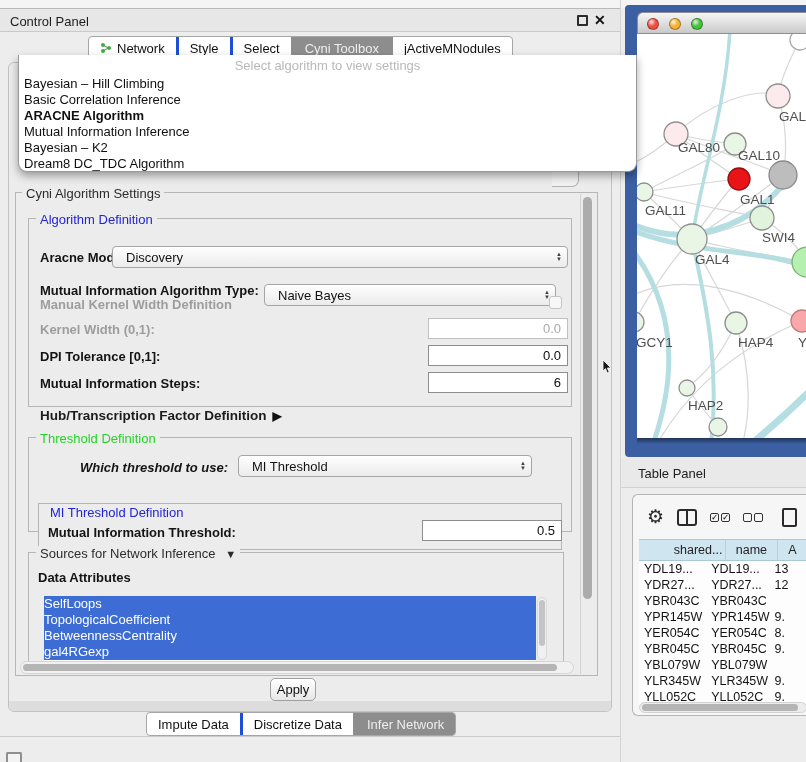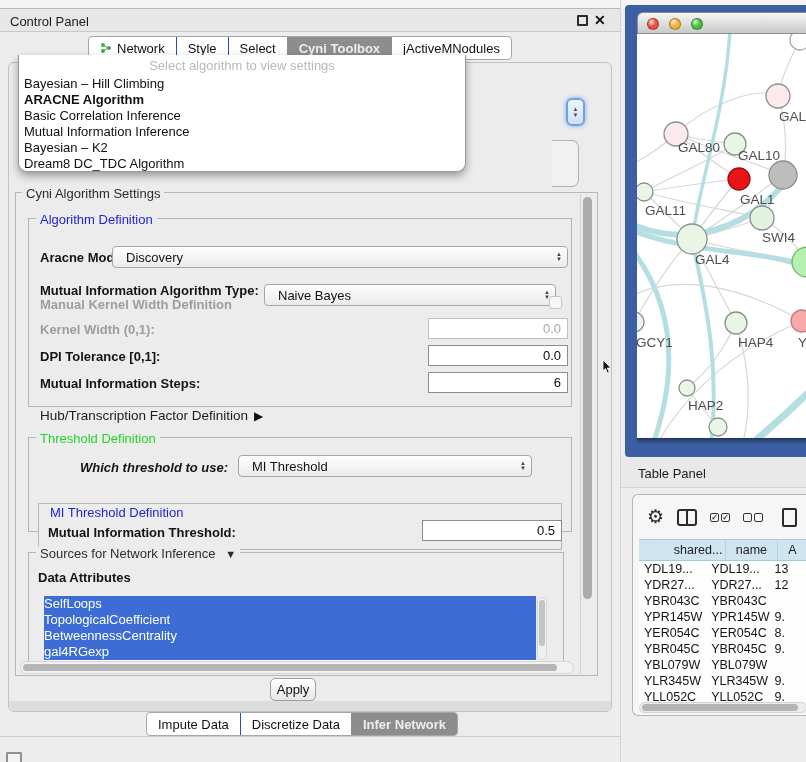--- a/index.html
+++ b/index.html
@@ -15,50 +15,50 @@
   .v-div     { left:620px; top:0; width:1px; height:762px; background:#d4d4d4; }
 
   
   .cp-header { left:0; top:9px; width:620px; height:23px; background:#e7e7e7; border-bottom:1px solid #c9c9c9; }
   .cp-title  { left:10px; top:14px; font-size:13px; color:#1c1c1c; }
   .float-btn { left:577px; top:15px; width:11px; height:11px; border:2px solid #2b2b2b; border-radius:1px; background:transparent; }
   .close-btn { left:594px; top:12px; font-size:14px; font-weight:bold; color:#111; }
 
   
   .tabbar { display:flex; align-items:stretch; height:24px; background:#fff; border:1px solid #a6a6a6; border-radius:4px; overflow:hidden; }
-  .tab { display:flex; align-items:center; gap:5px; padding:0 11px; font-size:13px; color:#111; border-left:1px solid #1d4ed8; white-space:nowrap; }
+  .tab { display:flex; align-items:center; gap:5px; padding:0 11px; font-size:13px; color:#111; border-left:3px solid #1d4ed8; white-space:nowrap; }
   .tab:first-child { border-left:none; }
-  .tab.sel { background:#8d8d8d; color:#eeeeee; border-left-color:#8d8d8d;font-weight:bold; }
+  .tab.sel { background:#8d8d8d; color:#eeeeee; border-left-color:#8d8d8d; }
   .tab.sel + .tab { border-left-color:#8d8d8d; }
 
   
   .outer-panel { left:8px; top:62px; width:604px; height:650px; border:1px solid #c2c2c2; border-radius:6px; background:#ececec; }
   .outer-bottom-strip { left:9px; top:701px; width:602px; height:10px; background:#dddddd; border-radius:0 0 6px 6px; }
 
   
   .combo-sliver { left:552px; top:140px; width:27px; height:47px; border:1px solid #b3b3b3; border-left:none; border-radius:0 7px 7px 0; background:#f1f1f1; z-index:4; }
   .focus-stepper { left:566px; top:98px; width:19px; height:28px; border:2px solid #6fa3e0; border-radius:6px; background:linear-gradient(#eef5fd,#cfe0f3); box-shadow:0 0 5px #7aabe4; z-index:5;
                    display:flex; flex-direction:column; align-items:center; justify-content:center; font-size:6px; color:#4a4a4a; line-height:6px;}
 
   
-  .dropdown { left:18px; top:55px; width:448px; height:117px; background:#ffffff; border:1px solid #999; border-top:none; border-radius:0 0 9px 9px; box-shadow:0 4px 9px rgba(0,0,0,.35); z-index:30; padding-top:3px; }
+  .dropdown { left:18px; top:55px; width:619px; height:117px; background:#ffffff; border:1px solid #999; border-top:none; border-radius:0 0 9px 9px; box-shadow:0 4px 9px rgba(0,0,0,.35); z-index:30; padding-top:3px; }
   .dd-placeholder { text-align:center; color:#b9b9b9; font-size:13px; height:18px; line-height:16px; }
   .algo-item { font-size:13px; color:#101010; padding:0 5px; height:16px; line-height:16px; white-space:nowrap; }
   .algo-item.bold { font-weight:bold; }
 
   
   .group { position:absolute; border:1px solid #b6b6b6; }
   .gtitle { position:absolute; background:#ececec; padding:0 4px; font-size:13px; white-space:nowrap; }
   .blue  { color:#2323d6; }
   .green { color:#27d32a; }
   .dark  { color:#2c2c2c; }
 
   .lbl  { position:absolute; font-size:13px; font-weight:bold; color:#141414; white-space:nowrap; }
   .lbl.dis { color:#9d9d9d; }
-  .plain { font-weight:normal; color:#1c1c1c; }
+  .plain { font-weight:bold; color:#1c1c1c; }
 
   .combo { position:absolute; height:22px; border:1px solid #a5a5a5; border-radius:4px; background:linear-gradient(#fefefe,#ebebeb); box-shadow:inset 0 1px 0 #fff;
            display:flex; align-items:center; font-size:13px; color:#111; padding-left:13px; }
   .combo .arrows { position:absolute; right:5px; top:0; bottom:0; display:flex; flex-direction:column; align-items:center; justify-content:center; font-size:6px; line-height:5px; color:#3f3f3f; }
 
   .field { position:absolute; height:21px; background:#fff; border:1px solid #8d8d8d; font-size:13px; color:#0c0c0c;
            display:flex; align-items:center; justify-content:flex-end; padding-right:6px; }
   .field.dis { border-color:#c0c0c0; color:#a8a8a8; }
 
   .cb { position:absolute; width:13px; height:13px; border:1px solid #c4c4c4; border-radius:3px; background:#f7f7f7; }
@@ -159,22 +159,22 @@
   <div class="abs combo-sliver"></div>
   <div class="abs focus-stepper">
     <span>▲</span>
     <span>▼</span>
   </div>
 
   <div class="abs dropdown">
     <div class="dd-placeholder">Select algorithm to view settings</div>
     <div id="algo-list">
         <div class="algo-item">Bayesian – Hill Climbing</div>
+        <div class="algo-item">Basic Correlation Inference</div>
         <div class="algo-item bold">ARACNE Algorithm</div>
-        <div class="algo-item">Basic Correlation Inference</div>
         <div class="algo-item">Mutual Information Inference</div>
         <div class="algo-item">Bayesian – K2</div>
         <div class="algo-item">Dream8 DC_TDC Algorithm</div>
       </div>
   </div>
 
   <div class="group" style="left:15px; top:192px; width:583px; height:484px;"></div>
   <div class="gtitle dark" style="left:22px; top:186px;">Cyni Algorithm Settings</div>
 
   <div class="group" style="left:28px; top:218px; width:544px; height:189px;"></div>

